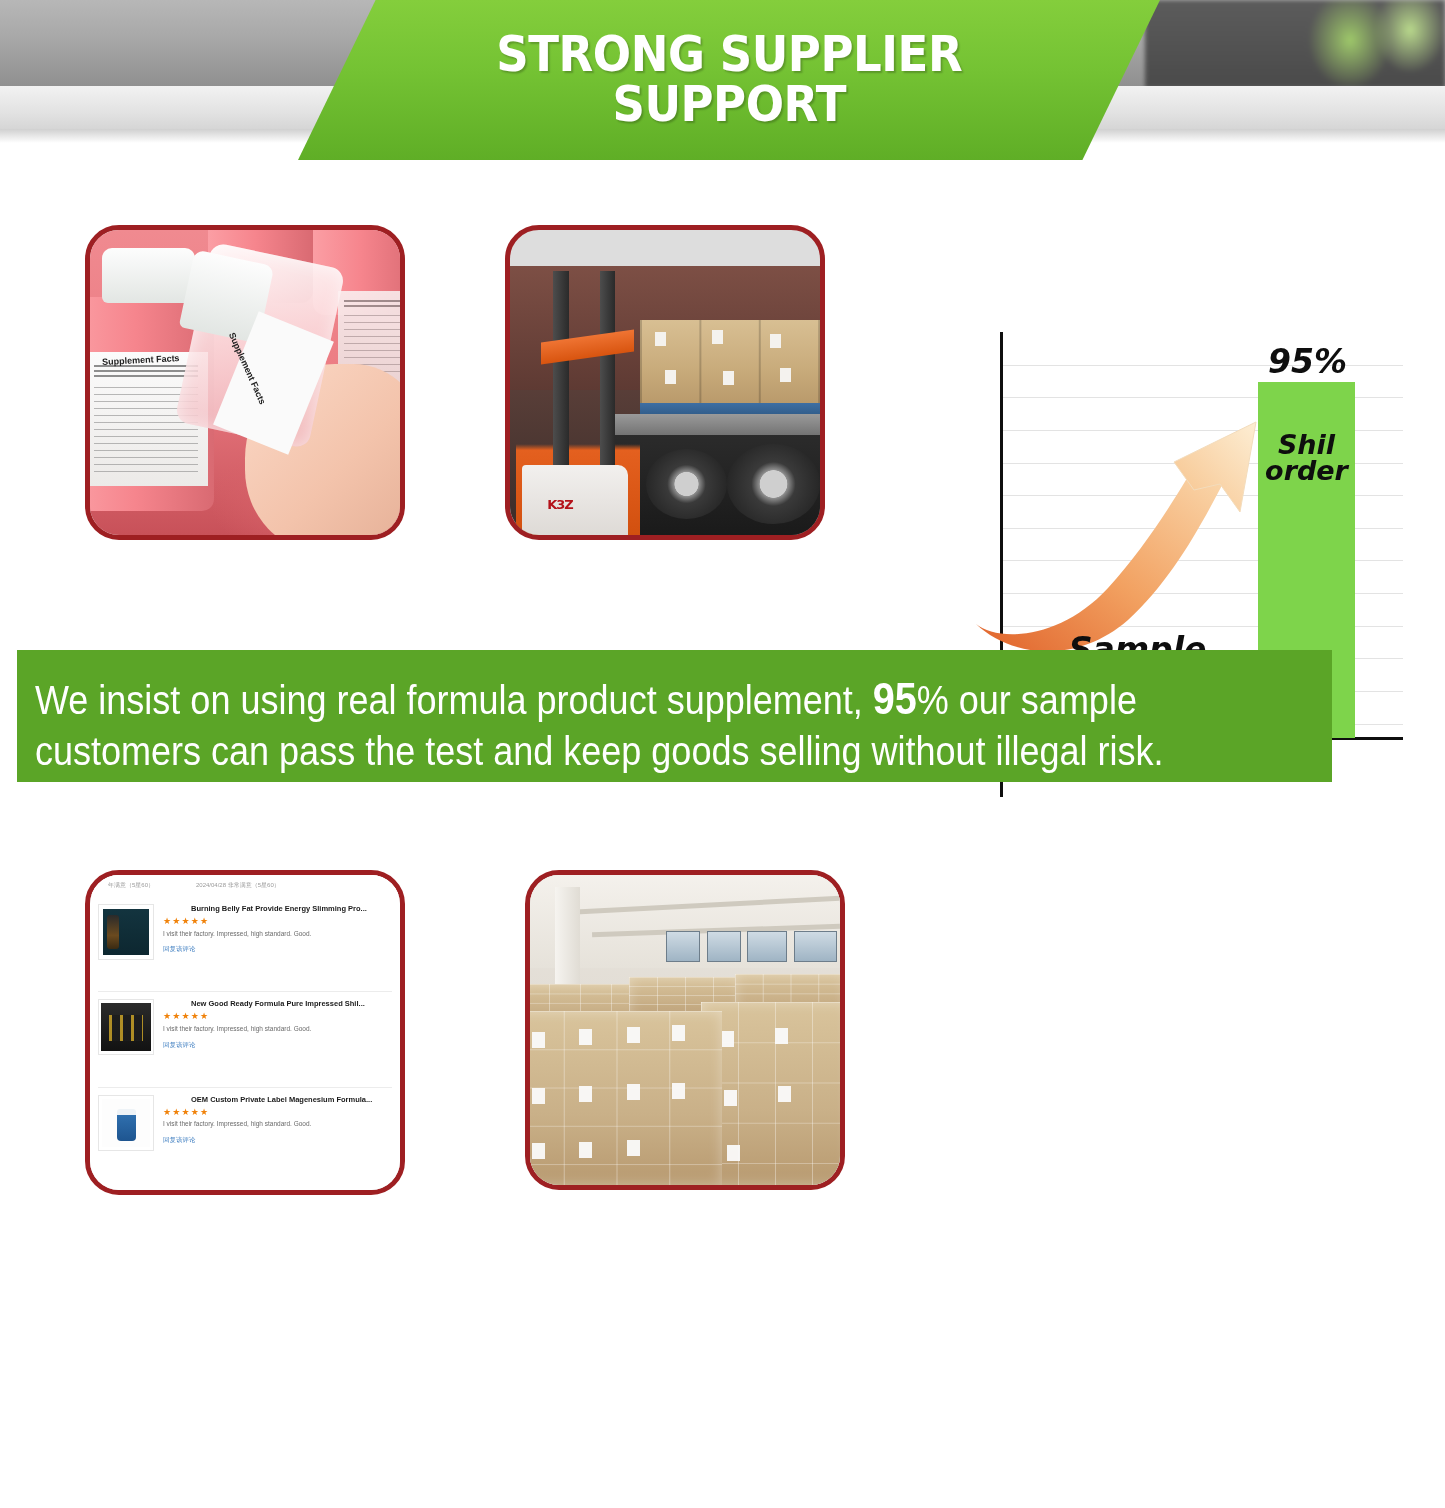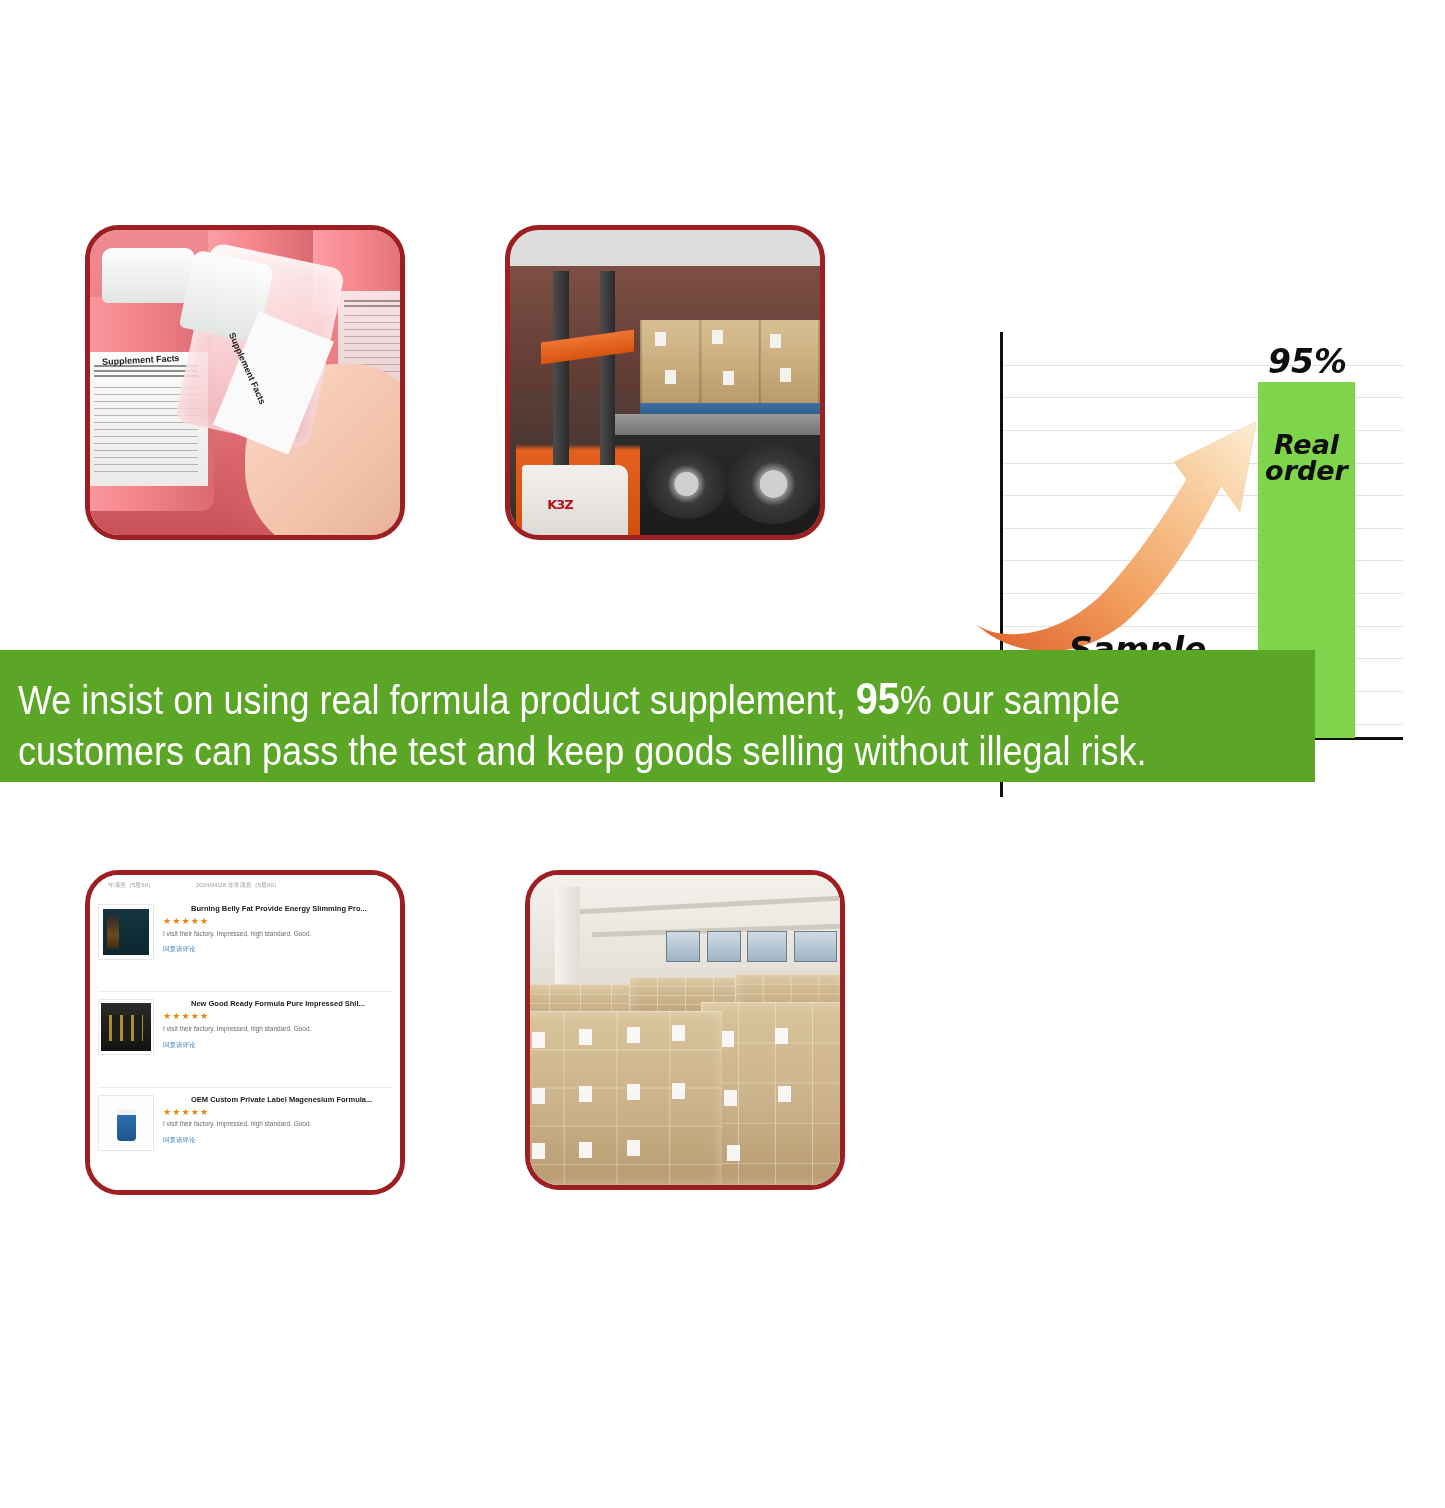--- a/index.html
+++ b/index.html
@@ -189,35 +189,48 @@
   .pct1 { left:310px; top:10px; }
   .ch-barlabel { position:absolute; font-size:27px; font-weight:bold; color:#0e0e0e;
     font-family:"DejaVu Sans", sans-serif; text-align:center; line-height:0.96; }
   .barlbl1 { left:300px; top:100px; width:97px; }
   .ch-baselabel { position:absolute; font-size:33px; font-weight:bold; color:#0e0e0e;
     font-family:"DejaVu Sans", sans-serif; text-align:center; line-height:0.96; }
   .baselbl1 { left:62px; top:302px; width:235px; }
   .ch-arrow { position:absolute; left:10px; top:60px; width:320px; height:300px; }
 
   
-  .gbanner { position:absolute; left:0; width:1315px; background:#5ba527; }
+  .gbanner { position:absolute; left:17px; width:1315px; background:#5ba527; }
   .gb1 { top:650px; height:132px; }
   .gb2 { top:1312px; height:196px; }
   .gb-text { color:#ffffff; font-size:40px; line-height:1.24; padding:0 20px;
     font-family:"Liberation Sans", sans-serif; font-weight:300;
     transform:scaleX(0.9); transform-origin:left top; width:111%; }
   .gb1 .gb-text { padding-top:22px; }
   .gb2 .gb-text { padding-top:28px; }
   .gb-strong { font-weight:bold; font-size:44px; }
 </style>
 </head>
 <body>
 
 <div id="page">
 
+  <div class="header-wrap">
+    <div class="hdr-bg-top"></div>
+    <div class="hdr-bg-photo"></div>
+    <div class="hdr-bg-mid"></div>
+    <div class="hdr-bg-bot"></div>
+    <div class="hdr-banner"></div>
+    <div class="hdr-banner-inner">
+      <div class="hdr-title">
+        <div>STRONG SUPPLIER</div>
+        <div>SUPPORT</div>
+      </div>
+    </div>
+  </div>
 
   <div class="row row1">
 
     <div class="photo-card p1">
       <div class="ph-bottles">
         <div class="b-bot" style="left:-6%;top:22%;width:46%;height:70%"></div>
         <div class="b-cap" style="left:4%;top:6%;width:30%;height:18%"></div>
         <div class="b-lbl" style="left:-2%;top:40%;width:40%;height:44%"></div>
         <div class="b-sfx" style="left:4%;top:41%;transform:rotate(-3deg)">Supplement Facts</div>
         <div class="b-bot" style="left:38%;top:-10%;width:34%;height:34%"></div>
@@ -295,21 +308,21 @@
               <stop offset="100%" stop-color="#fdeed4"></stop>
           </linearGradient>
         </defs>
         <path d="M8,232 C30,250 92,248 140,196 C182,150 212,98 236,58 L262,78 C236,128 206,186 160,228 C110,272 44,266 8,232 Z" fill="url(#ag1)"></path>
         <path d="M206,70 L288,30 L272,120 L252,92 L226,98 Z" fill="url(#ag1b)" stroke="#f3dcbc" stroke-width="1"></path>
       </svg>
 
       <div class="ch-bar bar1"></div>
       <div class="ch-pct pct1">95%</div>
       <div class="ch-barlabel barlbl1">
-        <div>Real</div>
+        <div>Shil</div>
         <div>order</div>
       </div>
       <div class="ch-baselabel baselbl1">
         <div>Sample</div>
         <div>order</div>
       </div>
     </div>
   </div>
 
   <div class="gbanner gb1">

